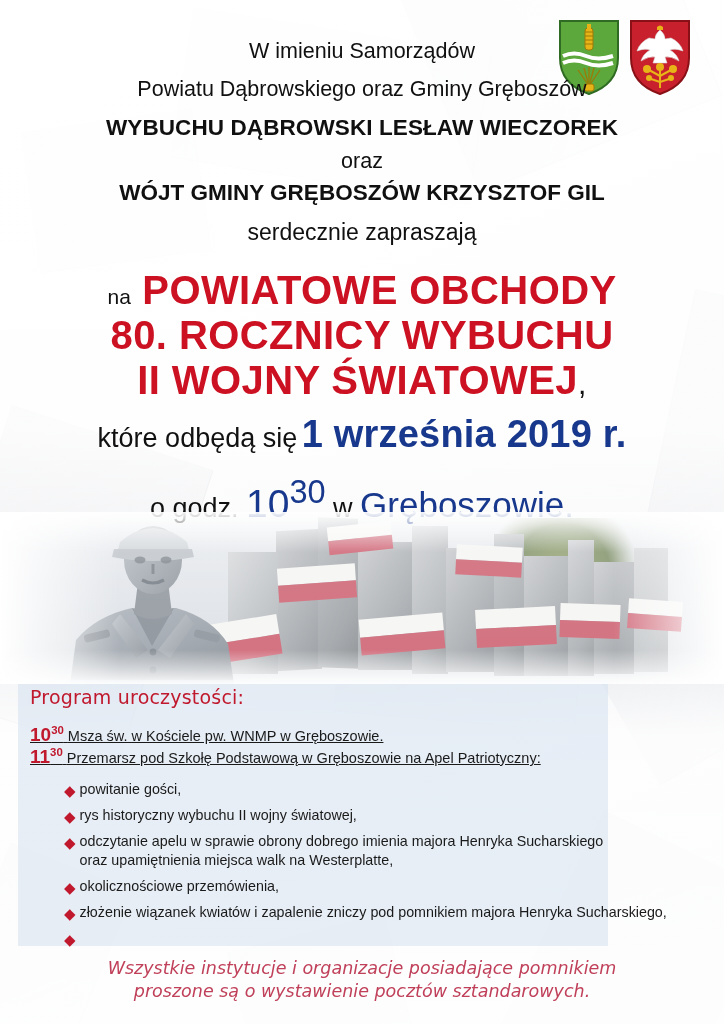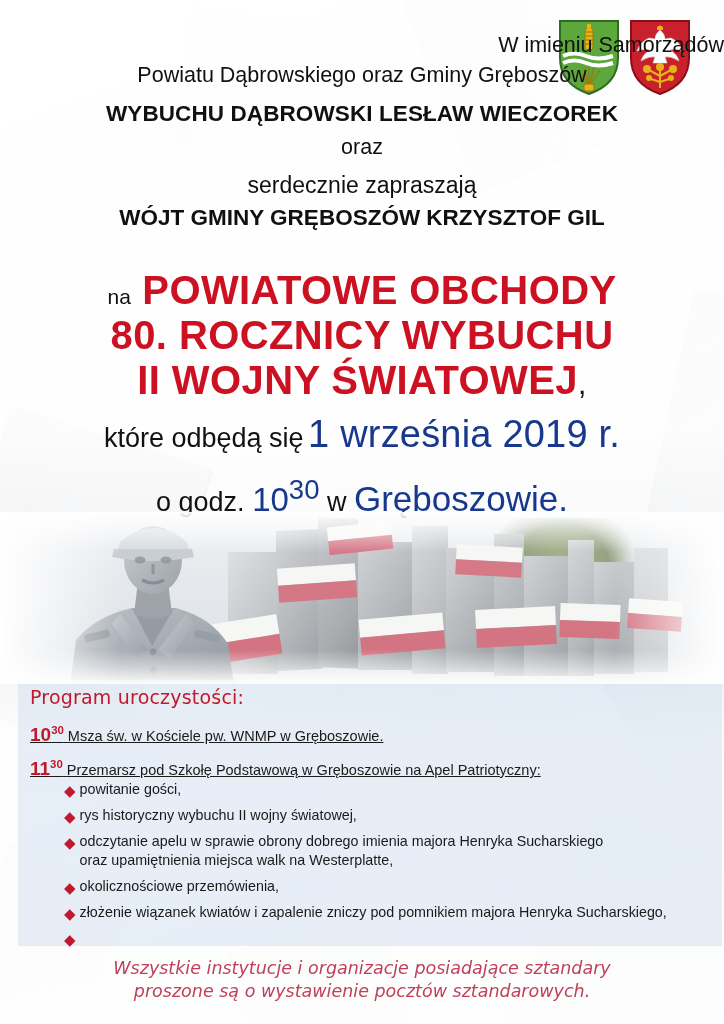--- a/index.html
+++ b/index.html
@@ -40,44 +40,44 @@
     pointer-events:none;
   }
 
   
   .crests{position:absolute;top:18px;left:558px;display:flex;gap:9px;}
   .crest{width:62px;height:78px;}
 
   
   .head{position:absolute;left:0;right:0;top:22px;text-align:center;color:#101010;}
   .ln{line-height:1.22;}
-  .l-invite1{font-size:21.5px;margin-top:10px;text-align:right;}
-  .l-invite2{font-size:21.5px;margin-top:4px;}
+  .l-invite1{font-size:21.5px;margin-top:16px;}
+  .l-invite2{font-size:21.5px;margin-top:12px;}
   .l-starosta{font-size:22.5px;font-weight:700;letter-spacing:.1px;margin-top:12px;}
   .l-oraz{font-size:21.5px;margin-top:6px;}
   .l-wojt{font-size:22.5px;font-weight:700;margin-top:5px;}
   .l-serd{font-size:23px;margin-top:11px;}
 
   
   .title-block{position:absolute;left:0;right:0;top:268px;text-align:center;}
   .tl{
     font-size:40px;font-weight:700;color:#CC1122;
     letter-spacing:.4px;line-height:1.12;
     text-shadow:0 1px 1px rgba(255,255,255,.9);
   }
   .tl .na{color:#111;font-weight:400;font-size:21px;letter-spacing:0;}
   .tl .comma{color:#111;font-weight:400;font-size:30px;}
 
   
   .when{position:absolute;left:0;right:0;top:412px;text-align:center;}
   .when .row{line-height:1.2;}
   .w-small{font-size:27px;color:#111;}
-  .w-big{font-size:38px;color:#17388C;font-weight:400;letter-spacing:.2px;}
+  .w-big{font-size:38px;color:#17388C;font-weight:700;letter-spacing:.2px;}
   .when .row2{margin-top:16px;font-size:27px;color:#111;}
-  .when .row2 .bl{color:#17388C;font-size:33px;}
+  .when .row2 .bl{color:#17388C;font-size:39px;}
   .when .row2 .place{color:#17388C;font-size:35px;}
 
   
   .photo{
     position:absolute;left:0;top:512px;width:724px;height:172px;
     overflow:hidden;
   }
   .photo .sky{
     position:absolute;inset:0;
     background:linear-gradient(180deg,#e7eaee 0%,#d9dde3 40%,#cdd2d8 100%);
@@ -102,21 +102,21 @@
   .flag{position:absolute;}
   .flag .wh{background:#f2f2f0;height:50%;}
   .flag .rd{background:#c0354a;height:50%;}
   .tree{position:absolute;background:radial-gradient(circle at 45% 45%,#7f9152 0%,#5e7340 45%,rgba(94,115,64,0) 72%);}
 
   
   .bust{position:absolute;left:56px;top:8px;width:190px;height:164px;}
 
   
   .program{
-    position:absolute;left:18px;top:680px;width:704px;height:266px;
+    position:absolute;left:18px;top:680px;width:590px;height:266px;
     background:rgba(212,224,238,.55);
     border:0;
   }
   .p-title{
     position:absolute;left:12px;top:6px;
     font-family:"DejaVu Sans", sans-serif;
     font-size:19px;color:#C0182C;font-weight:400;letter-spacing:.2px;
   }
   .p-item{position:absolute;left:12px;color:#1a1a1a;font-size:14.5px;line-height:1.35;text-decoration:underline;}
   .p-item .tm{color:#C0182C;font-size:19px;font-weight:700;}
@@ -293,22 +293,22 @@
       <circle cx="20" cy="60" r="3" fill="#E8B317"></circle>
       <circle cx="42" cy="60" r="3" fill="#E8B317"></circle>
     </svg>
   </div>
 
   <div class="head">
     <div class="ln l-invite1">W imieniu Samorządów</div>
     <div class="ln l-invite2">Powiatu Dąbrowskiego oraz Gminy Gręboszów</div>
     <div class="ln l-starosta">WYBUCHU DĄBROWSKI LESŁAW WIECZOREK</div>
     <div class="ln l-oraz">oraz</div>
+    <div class="ln l-wojt">WÓJT GMINY GRĘBOSZÓW KRZYSZTOF GIL</div>
     <div class="ln l-serd">serdecznie zapraszają</div>
-    <div class="ln l-wojt">WÓJT GMINY GRĘBOSZÓW KRZYSZTOF GIL</div>
   </div>
 
   <div class="title-block">
     <div class="tl">
       <span class="na">na</span>
       <span>POWIATOWE OBCHODY</span>
     </div>
     <div class="tl">80. ROCZNICY WYBUCHU</div>
     <div class="tl">
       <span>II WOJNY ŚWIATOWEJ</span><span class="comma">,</span>
@@ -329,21 +329,21 @@
   </div>
 
   <div class="program">
     <div class="p-title">Program uroczystości:</div>
 
     <div class="p-item" style="top:42px;">
       <span class="tm"><span>10</span><sup>30</sup></span>
       <span class="tx">Msza św. w Kościele pw. WNMP w Gręboszowie.</span>
     </div>
 
-    <div class="p-item" style="top:76px;">
+    <div class="p-item" style="top:64px;">
       <span class="tm"><span>11</span><sup>30</sup></span>
       <span class="tx">Przemarsz pod Szkołę Podstawową w Gręboszowie na Apel Patriotyczny:</span>
     </div>
 
     <div class="bullets">
       <div class="b-row">
         <span class="b-dot">◆</span>
         <span class="b-tx">powitanie gości,</span>
       </div>
       <div class="b-row">
@@ -363,17 +363,17 @@
         <span class="b-dot">◆</span>
         <span class="b-tx">złożenie wiązanek kwiatów i zapalenie zniczy pod pomnikiem majora Henryka Sucharskiego,</span>
       </div>
       <div class="b-row">
         <span class="b-dot">◆</span>
       </div>
     </div>
   </div>
 
   <div class="footer">
-    <div>Wszystkie instytucje i organizacje posiadające sztandary</div>
+    <div>Wszystkie instytucje i organizacje posiadające pomnikiem</div>
     <div>proszone są o wystawienie pocztów sztandarowych.</div>
   </div>
 
 </div>
 
 </body></html>

